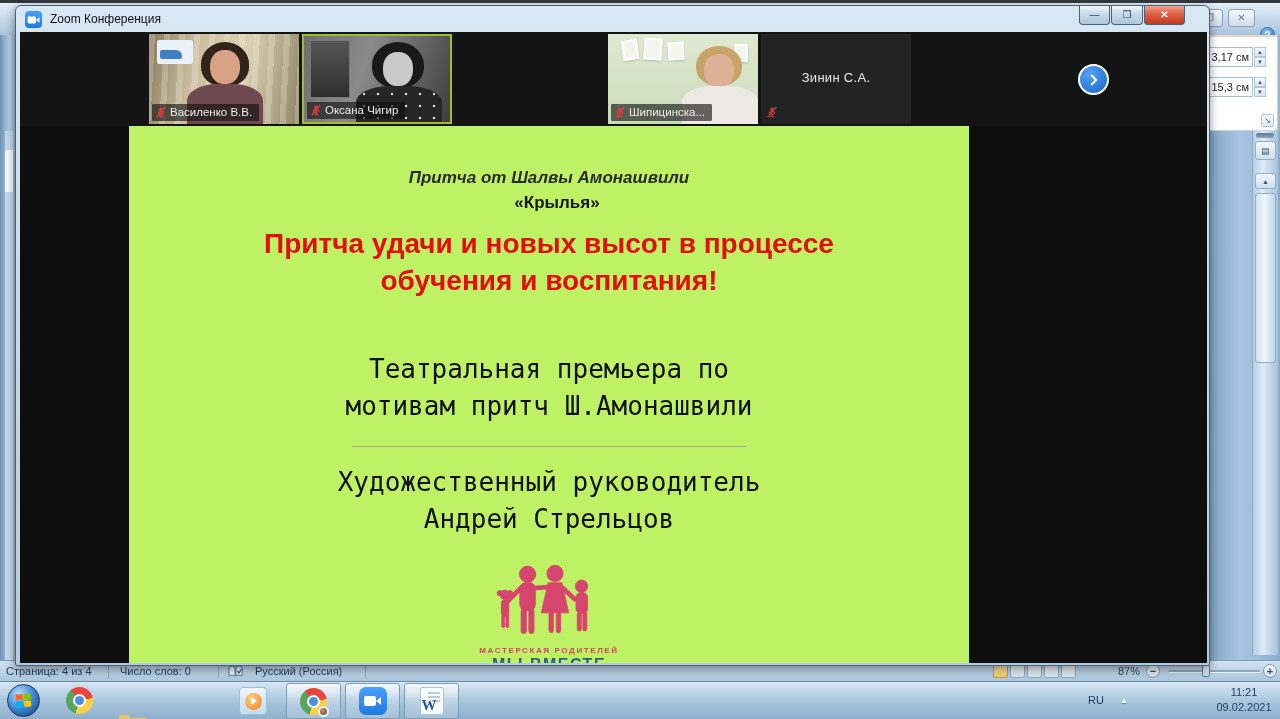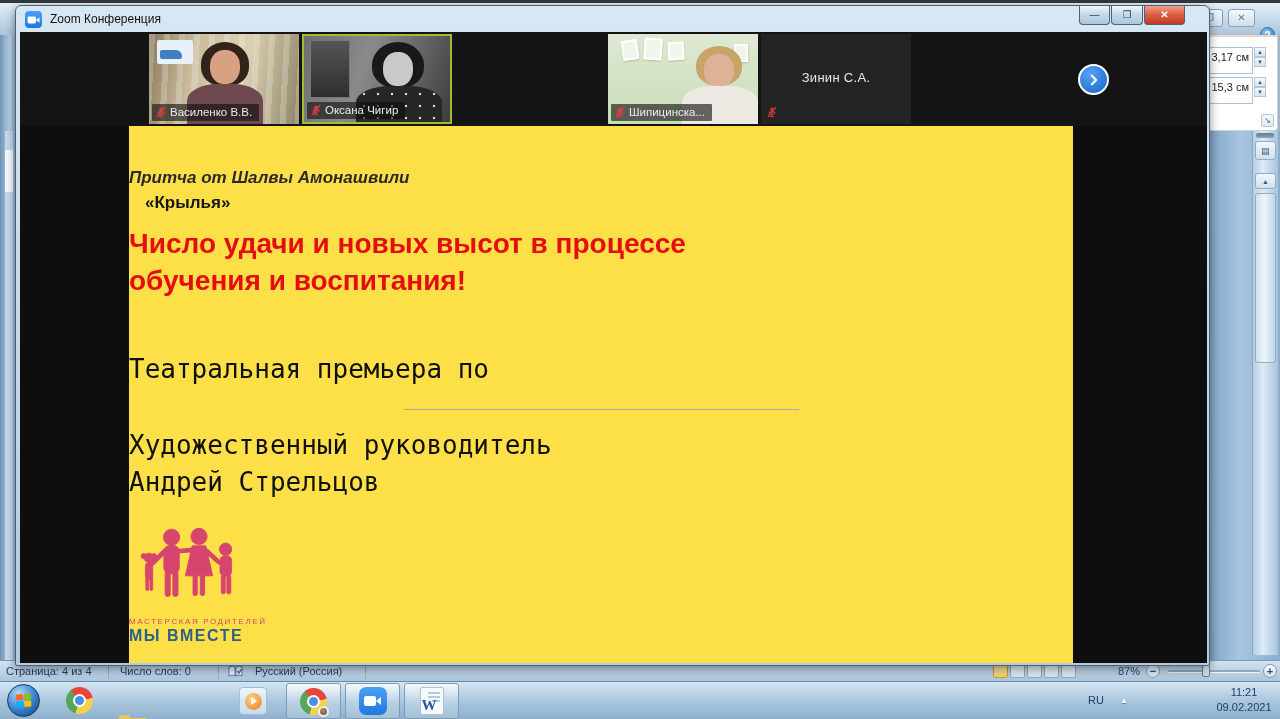--- a/index.html
+++ b/index.html
@@ -14,21 +14,21 @@
   .blur-blob { height:13px; border-radius:3px; background:rgba(88,110,132,.38); filter:blur(1.5px); }
   .ghost-btn { width:27px; height:18px; border:1px solid #8aa0b4; border-radius:3px;
     background:linear-gradient(#f4f9fd,#cfdeec); color:#6a7c8c; font-size:10px; text-align:center; line-height:16px; }
   .help-btn { width:15px; height:15px; border-radius:50%; background:radial-gradient(circle at 35% 30%,#7fc0f2,#2d7cc9);
     color:#fff; font-size:10px; font-weight:bold; text-align:center; line-height:15px; border:1px solid #2d6aa8; }
 
   
   .ribbon-frag { left:1208px; top:35px; width:70px; height:96px; background:#fff;
     border:1px solid #c5d4e2; border-top:2px solid #ecd2ca; border-radius:0 0 4px 0; }
   .spin-row { position:absolute; left:-14px; width:72px; height:20px; }
-  .spin-box { position:absolute; left:0; top:0; width:58px; height:27px; background:#fff;
+  .spin-box { position:absolute; left:0; top:0; width:58px; height:20px; background:#fff;
     border:1px solid #abc0d4; font-size:11px; color:#222; text-align:right; padding:3px 3px 0 0; overflow:hidden; }
   .spin-btns { position:absolute; left:59px; top:0; width:12px; height:20px; }
   .spin-btns span { display:block; width:12px; height:10px; font-size:6px; line-height:9px; text-align:center;
     color:#3f5a74; background:linear-gradient(#f6fafd,#d7e4ef); border:1px solid #b4c7d8; }
   .dlg-launcher { position:absolute; right:3px; bottom:3px; width:13px; height:13px; border:1px solid #b4c7d8;
     border-radius:2px; background:linear-gradient(#f6fafd,#dce8f2); color:#44617e; font-size:8px; line-height:11px; text-align:center; }
 
   .right-col { left:1208px; top:131px; width:72px; height:529px;
     background:linear-gradient(90deg,#7fa3c4,#a9c6e0 45%,#89add0); }
   .v-scrollbar { left:1252px; top:131px; width:26px; height:524px;
@@ -137,30 +137,30 @@
   
   .s3 { background:repeating-linear-gradient(180deg,#a8d4b0 0 5px,#7fb78d 5px 7px); }
   .s3 .shade { position:absolute; inset:0; background:linear-gradient(100deg,rgba(30,40,30,.45),transparent 55%); }
   
   .s4 { background:linear-gradient(#dfe9d2,#c9dcb8); }
   .s4 .fr { position:absolute; background:#f2f5ec; border:2px solid #fff; box-shadow:0 1px 2px rgba(0,0,0,.2); }
   .next-btn { position:absolute; width:31px; height:31px; border-radius:50%; border:2px solid #fff;
     background:radial-gradient(circle at 35% 30%,#56a2f5,#1265c8); display:flex; align-items:center; justify-content:center; }
 
   
-  .slide { position:absolute; left:109px; top:94px; width:944px; height:537px; background:#fde047; text-align:left; color:#161616; }
+  .slide { position:absolute; left:109px; top:94px; width:840px; height:537px; background:#bef264; text-align:center; color:#161616; }
   .sl-italic { margin-top:42px; font-size:17px; font-style:italic; font-weight:600; color:#2a2a2a; }
   .sl-bold { margin-top:5px; font-size:17px; font-weight:bold;padding-left:16px; }
   .sl-red { margin-top:12px; font-size:28px; font-weight:bold; line-height:37px; color:#e60d12; }
   .sl-mono { font-family:"DejaVu Sans Mono", monospace; font-size:26px; line-height:37px; color:#101010; }
   .m1 { margin-top:52px; }
   .sl-hr { width:395px; margin:21px auto 0; border:none; border-top:1px solid #a8a8a8; }
   .m2 { margin-top:17px; }
   .logo { margin-top:26px; }
-  .logo-top { font-size:8px; font-weight:normal; letter-spacing:1.6px; color:#d6456d; margin-top:14px; }
+  .logo-top { font-size:8px; font-weight:bold; letter-spacing:1.6px; color:#d6456d; margin-top:6px; }
   .logo-bottom { font-size:16px; font-weight:bold; letter-spacing:1.5px; color:#2d5f87; margin-top:1px; }
 </style>
 </head>
 <body>
 
 <div class="abs top-edge"></div>
 <div class="abs word-titlebar">
   <div class="abs blur-blob" style="left:300px;top:9px;width:150px;"></div>
   <div class="abs blur-blob" style="left:565px;top:9px;width:90px;"></div>
   <div class="abs blur-blob" style="left:860px;top:9px;width:120px;"></div>
@@ -384,25 +384,26 @@
         <svg width="16" height="16" viewBox="0 0 30 30">
           <polyline points="11,7 19,15 11,23" fill="none" stroke="#fff" stroke-width="4" stroke-linecap="round" stroke-linejoin="round"></polyline>
         </svg>
       </div>
     </div>
 
     <div class="slide">
       <div class="sl-italic">Притча от Шалвы Амонашвили</div>
       <div class="sl-bold">«Крылья»</div>
       <div class="sl-red">
-        <div>Число удачи и новых высот в процессе</div>
+        <div>Притча удачи и новых высот в процессе</div>
         <div>обучения и воспитания!</div>
       </div>
       <div class="sl-mono m1">
         <div>Театральная премьера по</div>
+        <div>мотивам притч Ш.Амонашвили</div>
       </div>
       <hr class="sl-hr">
       <div class="sl-mono m2">
         <div>Художественный руководитель</div>
         <div>Андрей Стрельцов</div>
       </div>
       <div class="logo">
         <svg width="128" height="72" viewBox="0 0 130 84">
           <g fill="#d6456d" stroke="#d6456d">
             <circle cx="7.5" cy="34" r="3"></circle>

